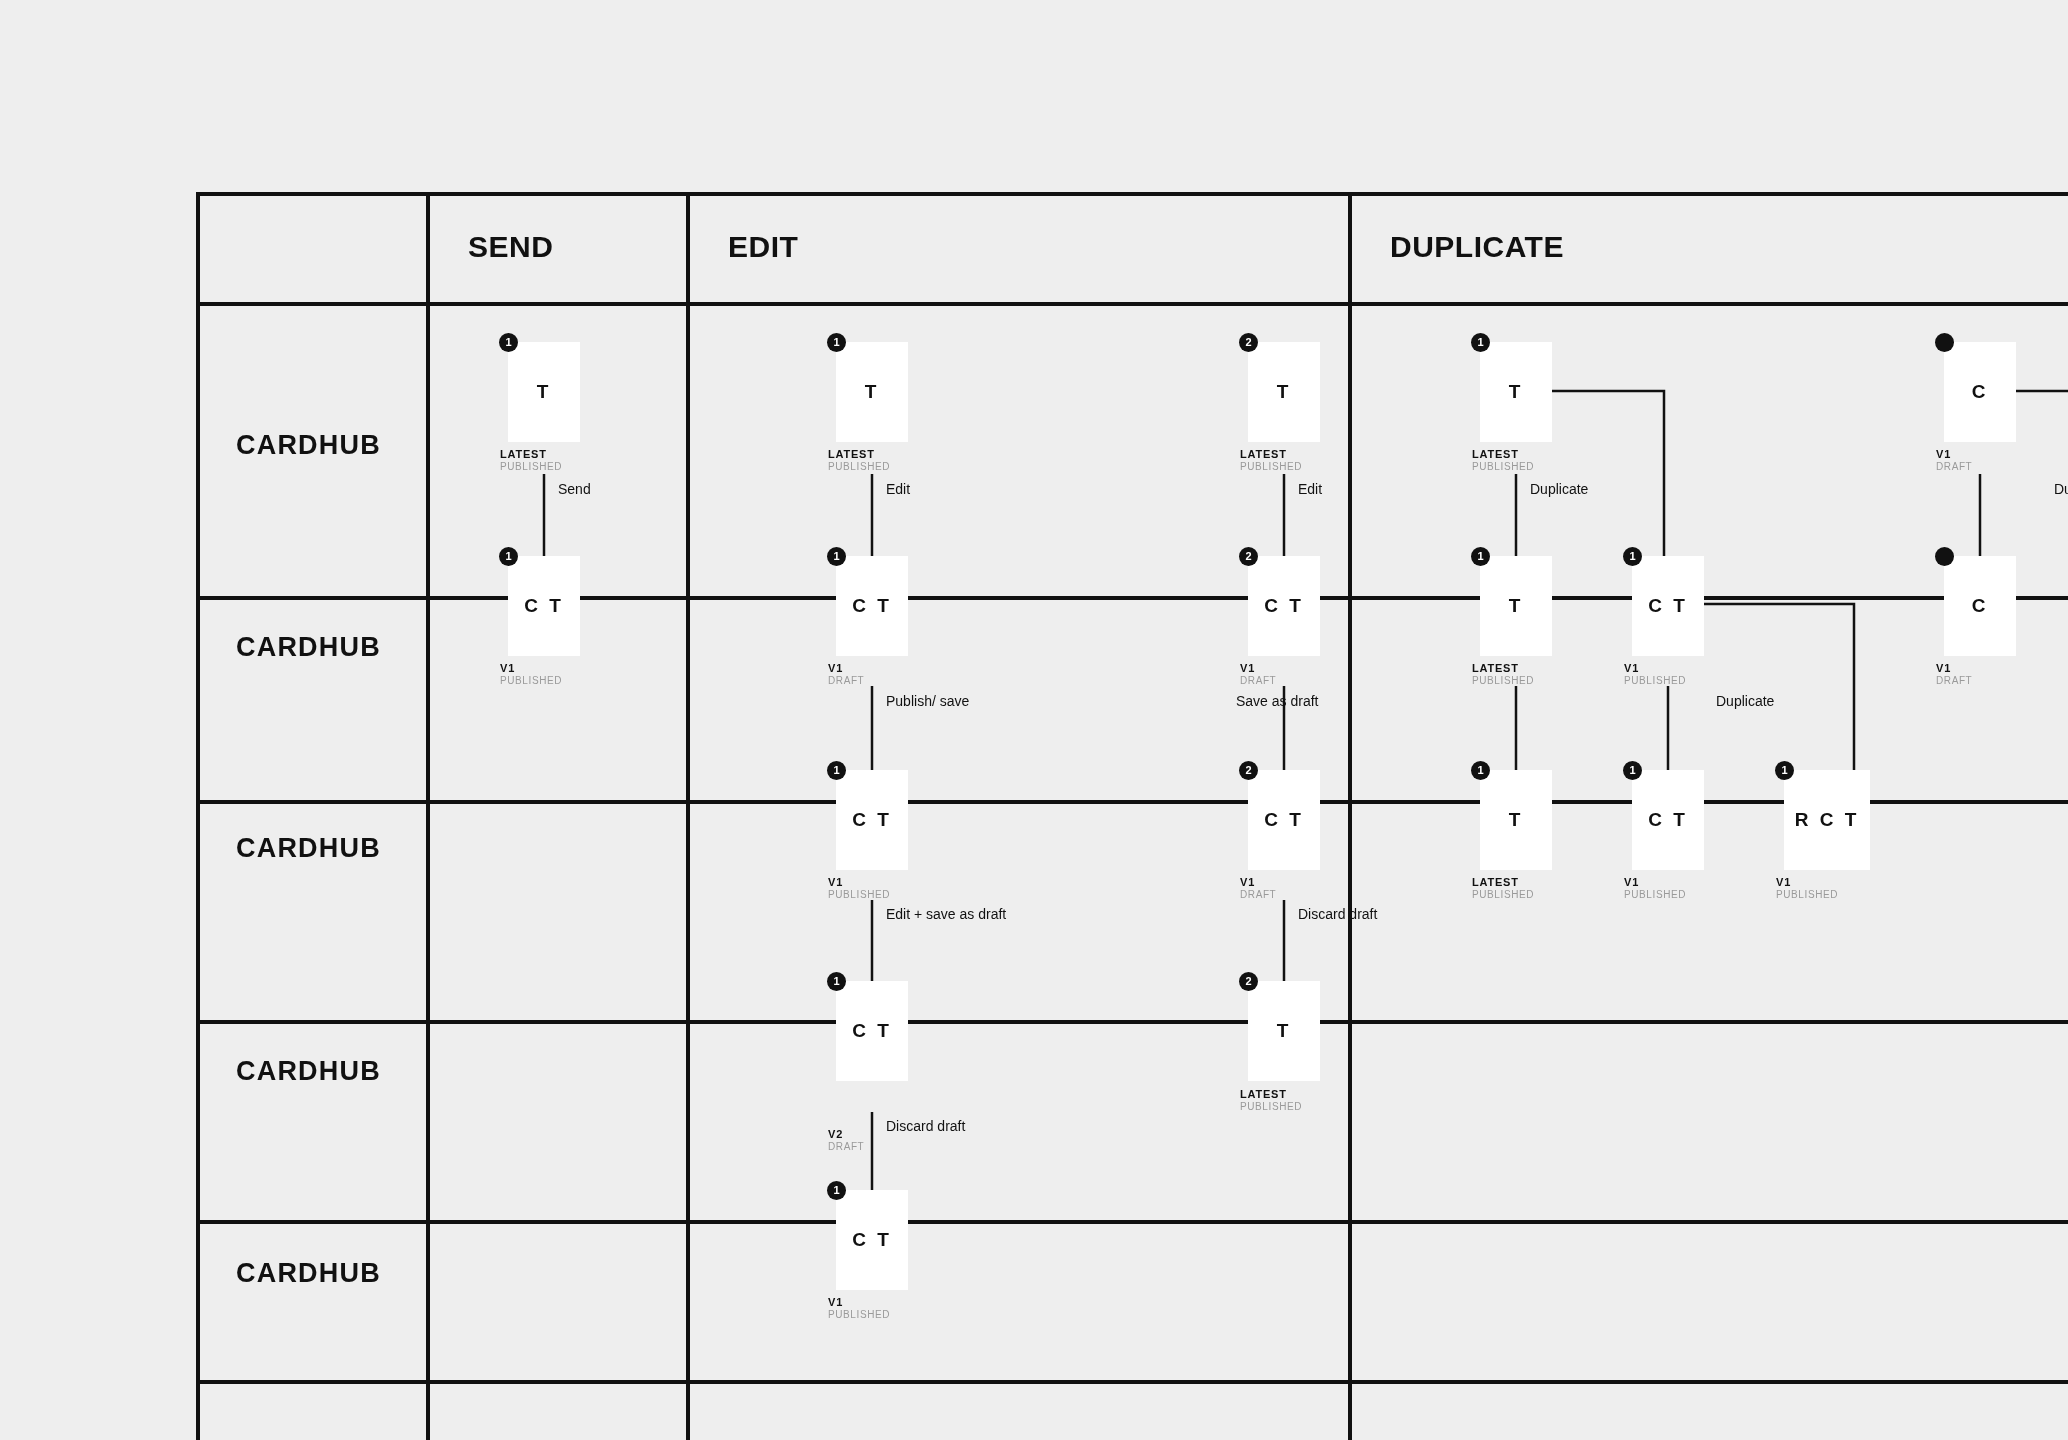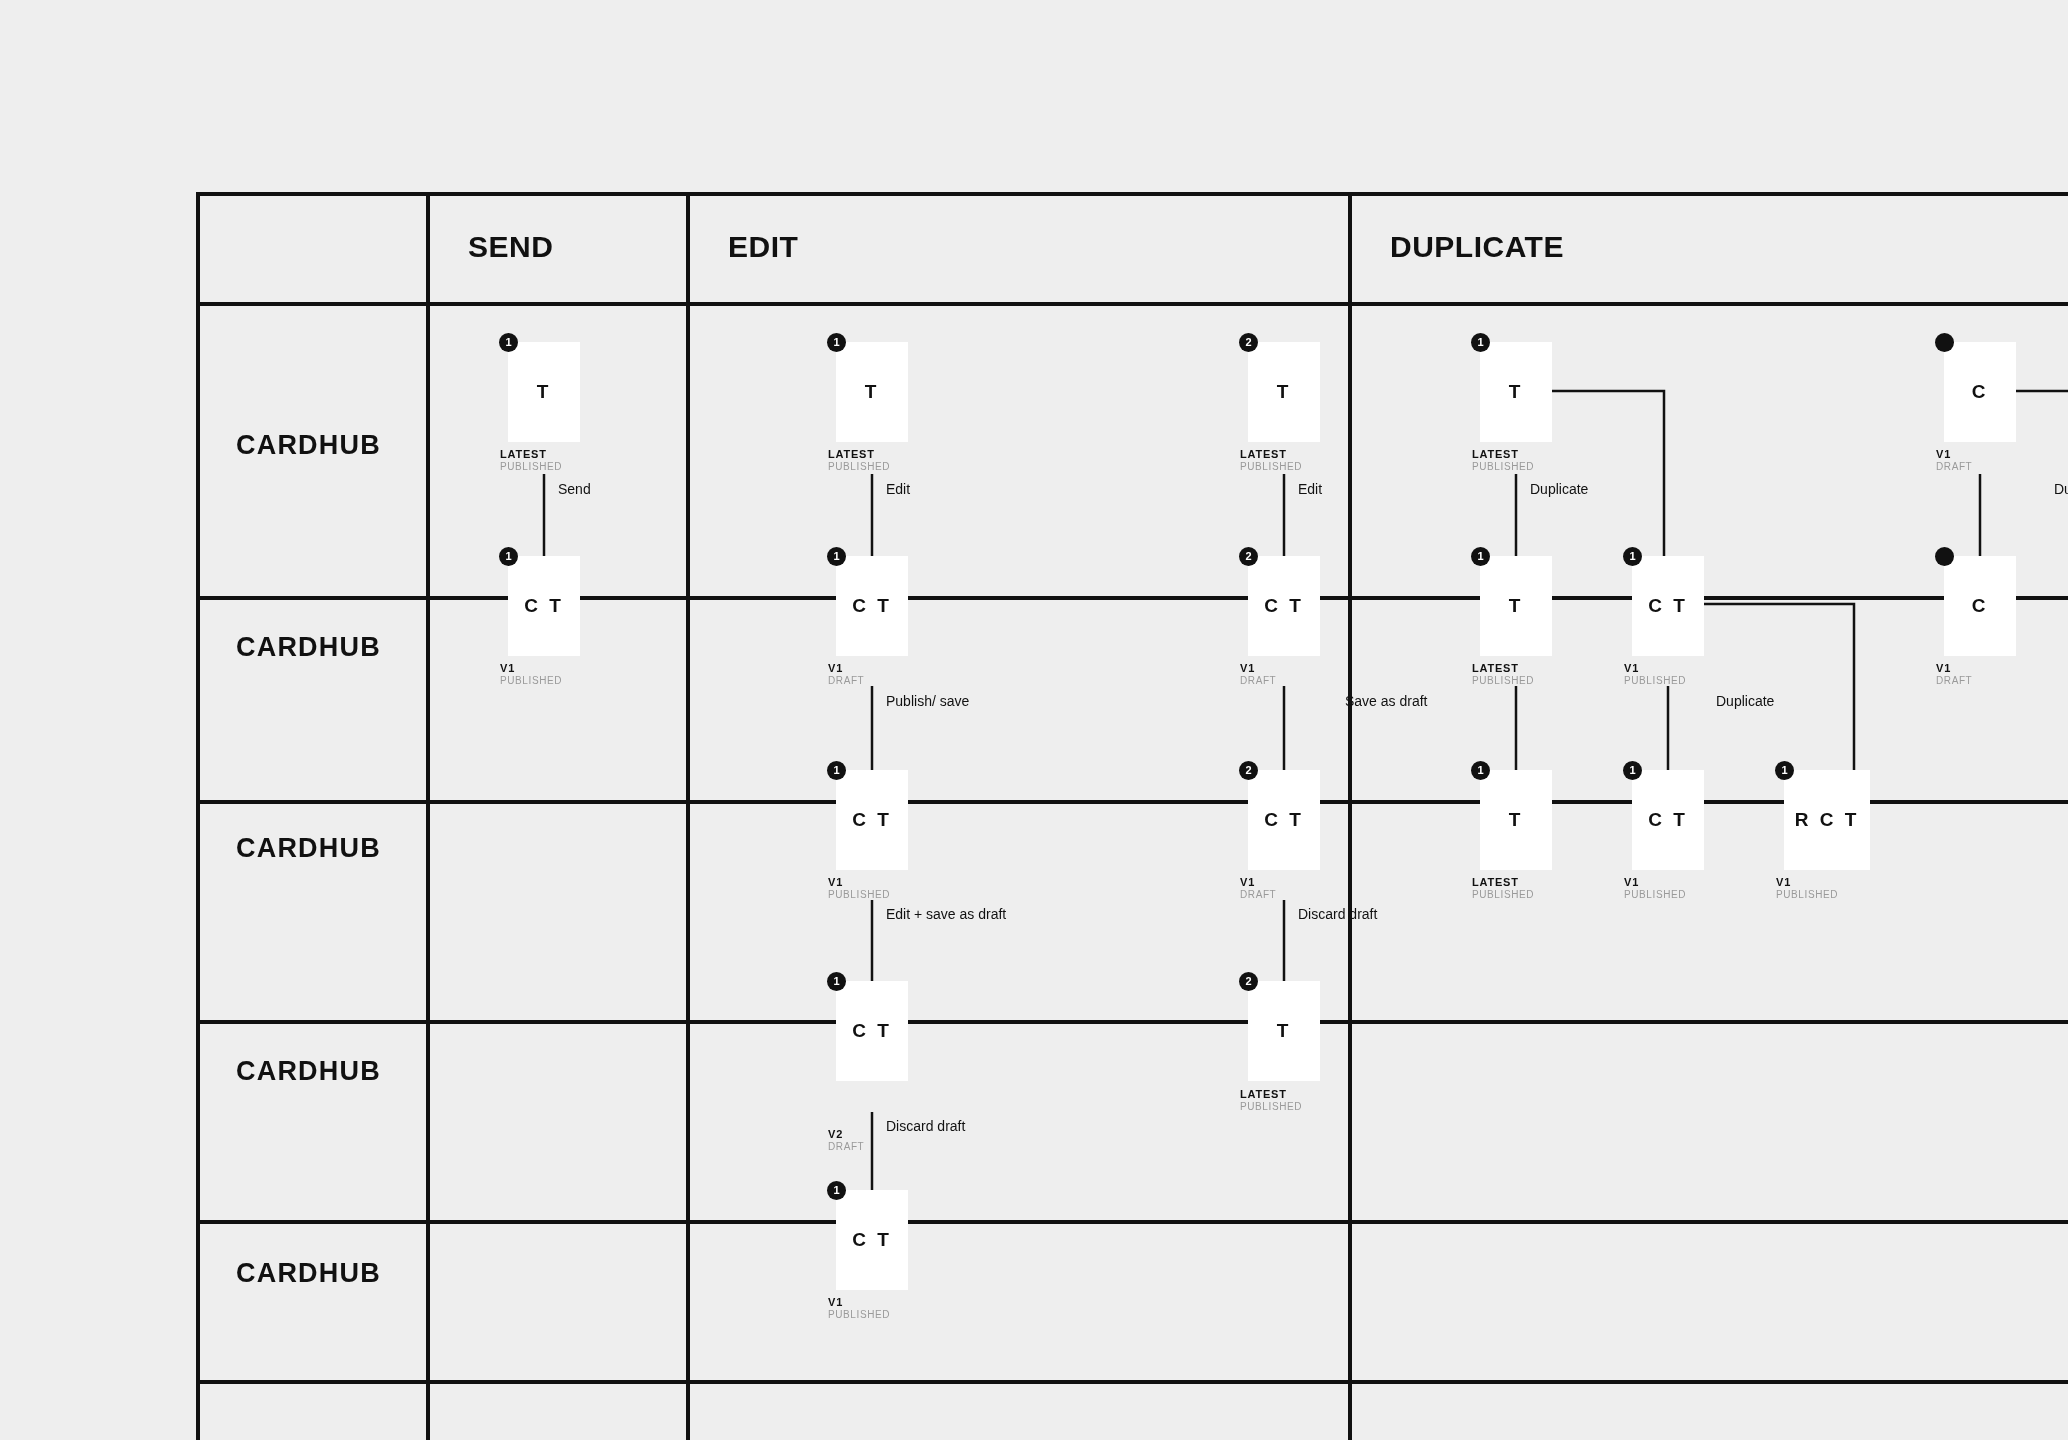--- a/index.html
+++ b/index.html
@@ -213,21 +213,21 @@
     <span class="glyphs">C T</span>
   </div>
   <div class="card-meta" style="left:1044px;top:470px;">
     <div class="m1">V1</div>
     <div class="m2">DRAFT</div>
   </div>
   <svg class="conn" style="left:1080px;top:494px;width:30px;height:120px;">
     <line x1="8" y1="0" x2="8" y2="92" stroke="#111" stroke-width="2.5"></line>
     <polygon points="8,106 1.5,90 14.5,90" fill="#111"></polygon>
   </svg>
-  <div class="arrow-label" style="left:1149px;top:501px;">Save as draft</div>
+  <div class="arrow-label" style="left:1040px;top:501px;">Save as draft</div>
 
   <div class="card" style="left:640px;top:578px;">
     <span class="badge">1</span>
     <span class="glyphs">C T</span>
   </div>
   <div class="card-meta" style="left:632px;top:684px;">
     <div class="m1">V1</div>
     <div class="m2">PUBLISHED</div>
   </div>
   <svg class="conn" style="left:668px;top:708px;width:30px;height:120px;">

